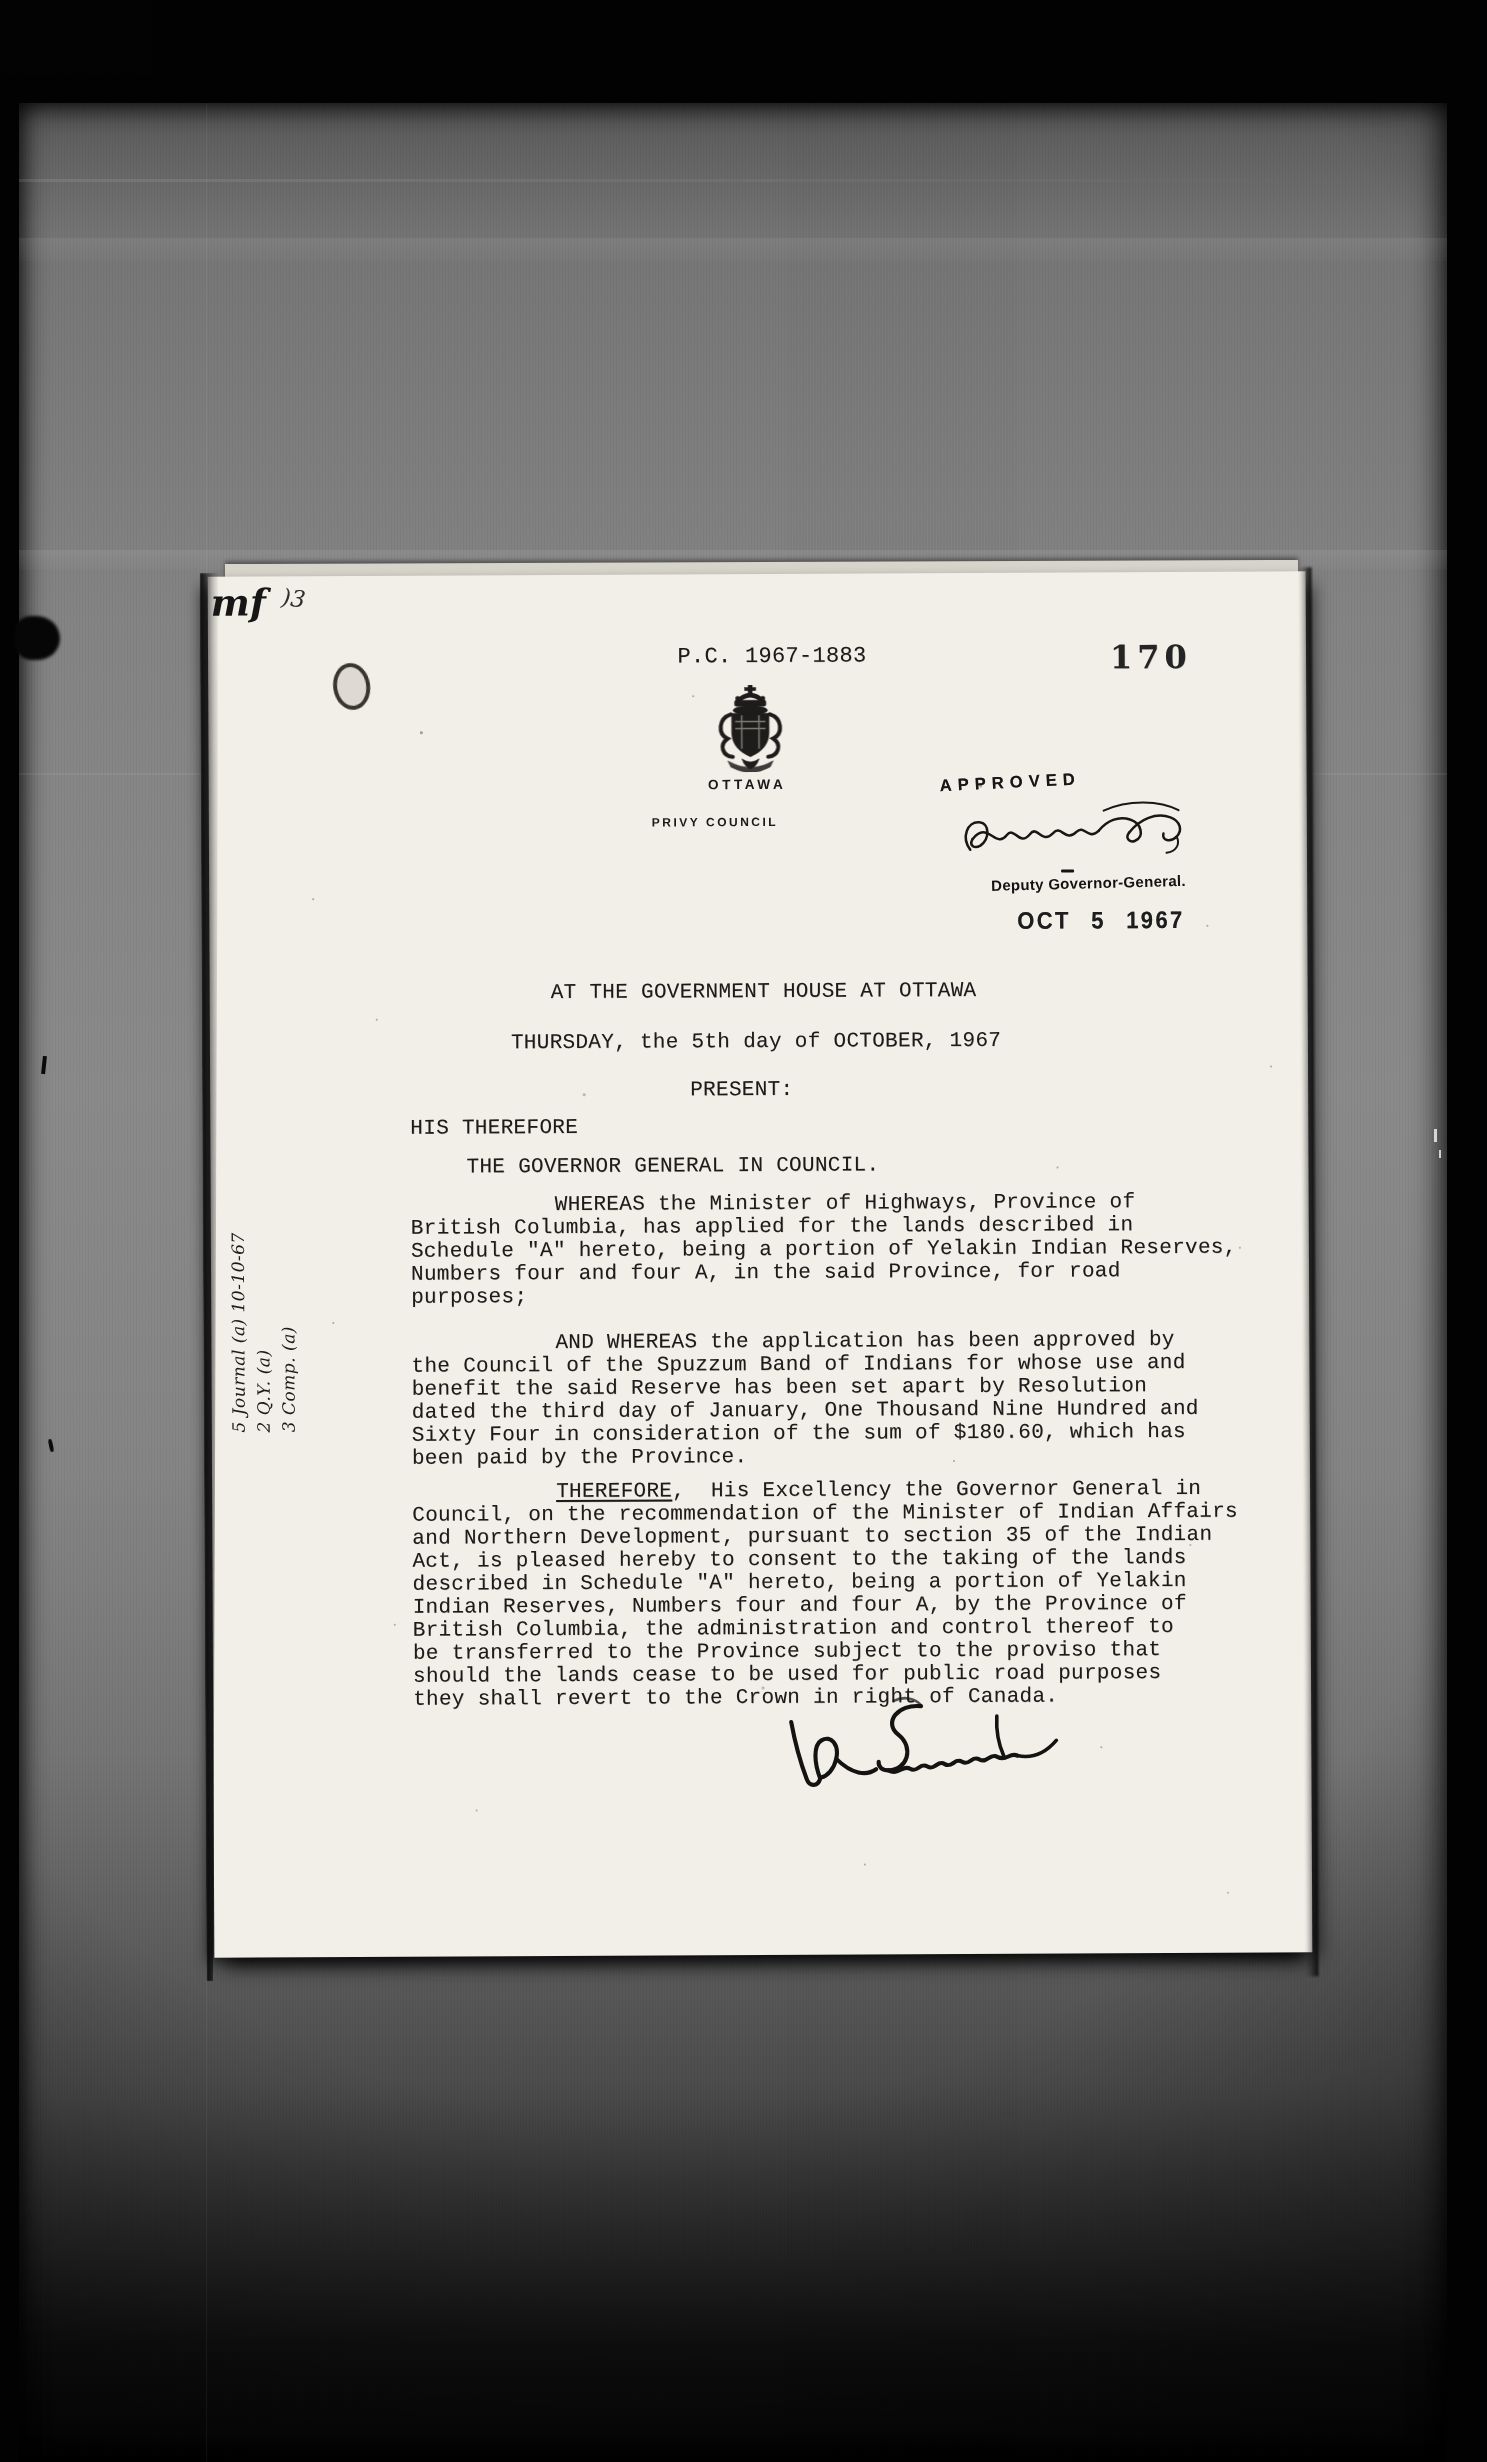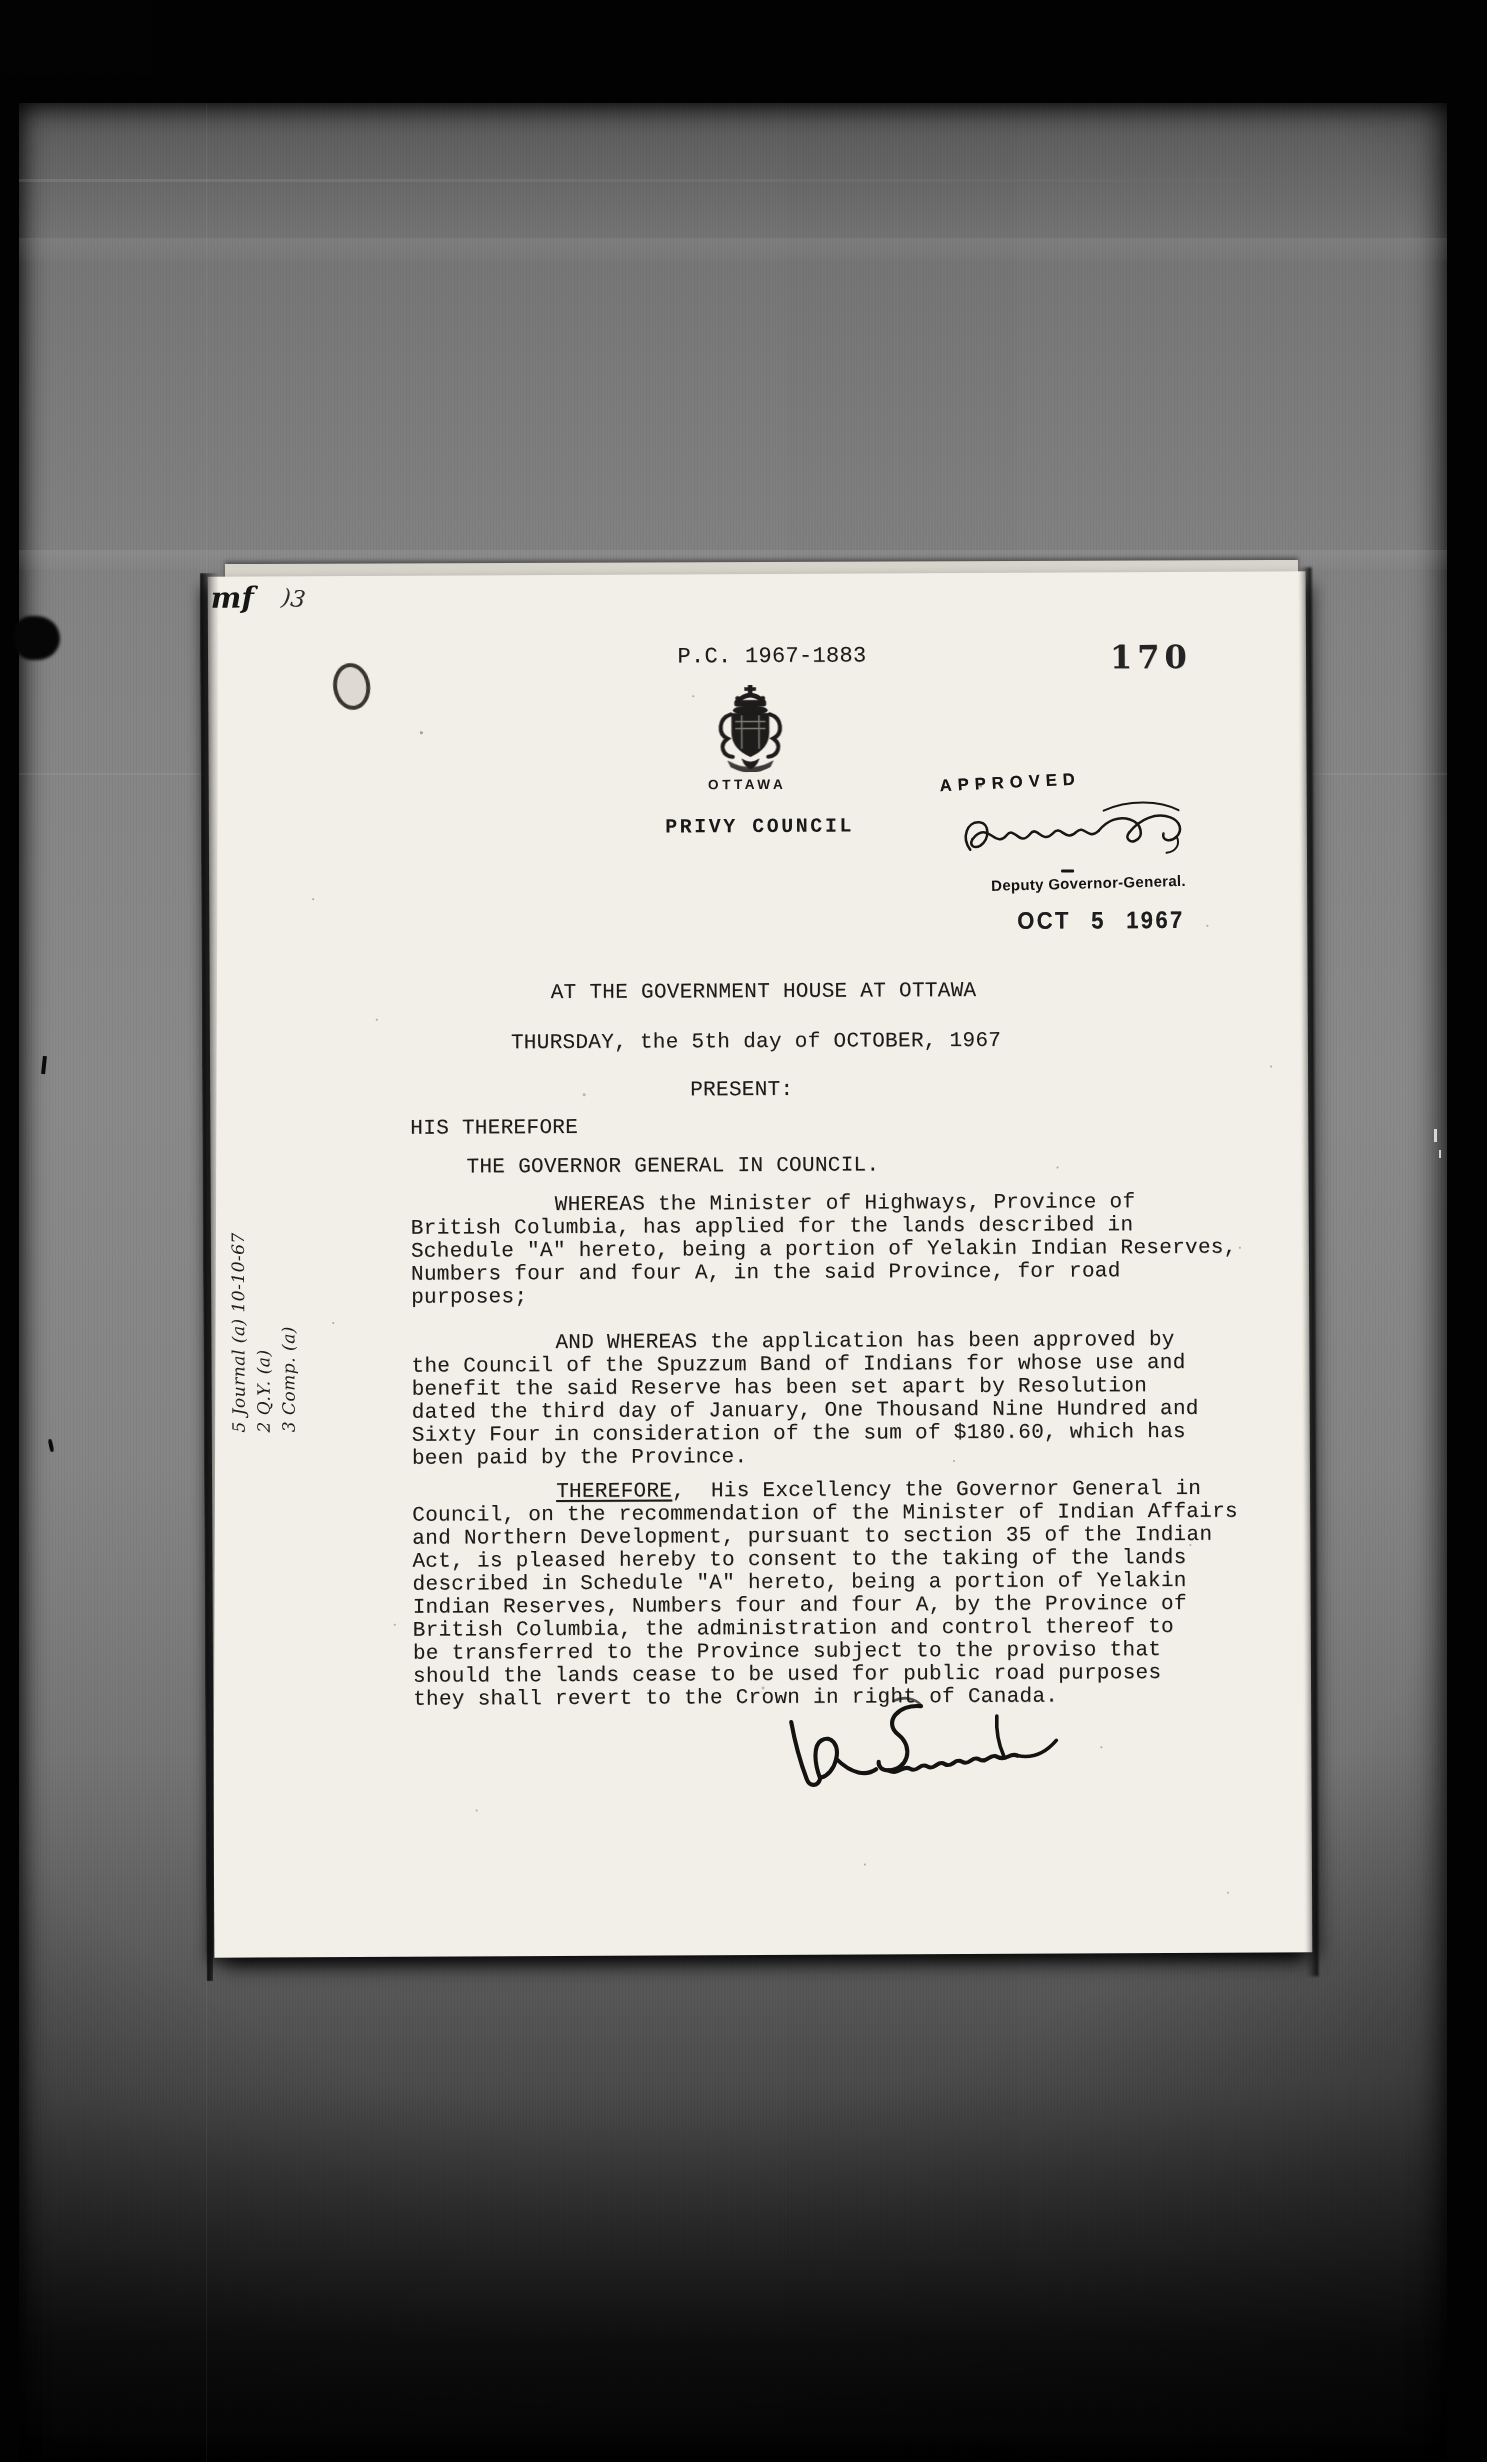--- a/index.html
+++ b/index.html
@@ -58,37 +58,37 @@
   
   .typew{position:absolute;color:#1c1b19;font-size:21px;line-height:23px;letter-spacing:0.3px;
          text-shadow:0.3px 0.4px 0 rgba(25,25,25,.3);white-space:pre-wrap;}
   .para{width:866px;text-indent:144px;}
   .u{text-decoration:underline;text-underline-offset:2.5px;text-align:center;}
   
   .pc-line{left:0;top:71px;width:100%;text-align:center;transform:translateX(15px);font-size:22px;}
   .arms{position:absolute;left:504px;top:111px;width:76px;height:87px;filter:blur(0.2px);opacity:.95;}
   .canada{position:absolute;left:463px;top:203px;width:151px;text-align:center;
           font-family:"Liberation Sans",sans-serif;font-weight:bold;font-size:13.6px;letter-spacing:3.5px;color:#191919;}
-  .privy{position:absolute;left:443px;top:241px;width:202px;text-align:right;
-          font-family:Liberation Mono, monospace;font-weight:bold;font-size:20px;letter-spacing:2.5px;color:#191919;}
+  .privy{position:absolute;left:443px;top:241px;width:202px;text-align:left;
+          font-family:Liberation Sans, sans-serif;font-weight:bold;font-size:12px;letter-spacing:2.5px;color:#191919;}
   .approved{position:absolute;left:731px;top:200px;font-family:"Liberation Sans",sans-serif;
           font-weight:bold;font-size:16.6px;letter-spacing:6px;color:#171717;transform:rotate(-2.5deg);
           text-shadow:0 0 0.5px rgba(0,0,0,.6);}
   .dgg-sig{position:absolute;left:741px;top:216px;width:247px;height:86px;}
   .sig-dash{position:absolute;left:852px;top:297px;width:13px;height:3px;background:#141414;border-radius:1px;}
   .deputy{position:absolute;left:782px;top:302px;font-family:"Liberation Sans",sans-serif;
           font-weight:bold;font-size:15px;color:#131313;transform:rotate(-1.2deg);letter-spacing:0.3px;}
   .pagenum{position:absolute;left:902px;top:66px;font-family:"DejaVu Serif",serif;font-weight:bold;
           font-size:32px;letter-spacing:5px;color:#242424;text-shadow:0.5px 0.5px 0 rgba(30,30,30,.3);}
   .datestamp{position:absolute;left:808px;top:334px;font-family:"Liberation Sans",sans-serif;
           font-weight:bold;font-size:24px;letter-spacing:2.5px;word-spacing:13px;color:#1d1d1d;
           transform:scaleX(.92);transform-origin:left;text-shadow:0 0 0.5px rgba(0,0,0,.5);}
   
   .mf{position:absolute;left:3px;top:4px;font-family:"DejaVu Serif",serif;font-style:italic;font-weight:bold;
-      font-size:29px;color:#161616;}
+      font-size:37px;color:#161616;}
   .frameno{position:absolute;left:74px;top:9px;font-family:"DejaVu Serif",serif;font-style:italic;
       font-size:23px;color:#2e2e2e;transform:rotate(8deg);}
   .hole{position:absolute;left:125px;top:87px;width:29px;height:39px;border:4.5px solid #39362f;
       border-radius:50%;background:rgba(70,66,58,.12);transform:rotate(-8deg);filter:blur(0.3px);}
   .margin-notes{position:absolute;left:-103px;top:662px;width:312px;height:76px;
       transform:rotate(-90deg);font-family:"DejaVu Serif",serif;font-style:italic;
       font-size:17px;line-height:25px;color:#1d1c1a;letter-spacing:0.5px;white-space:nowrap;}
   
   .loc{left:341px;top:406px;}
   .sess{left:301px;top:456px;}

